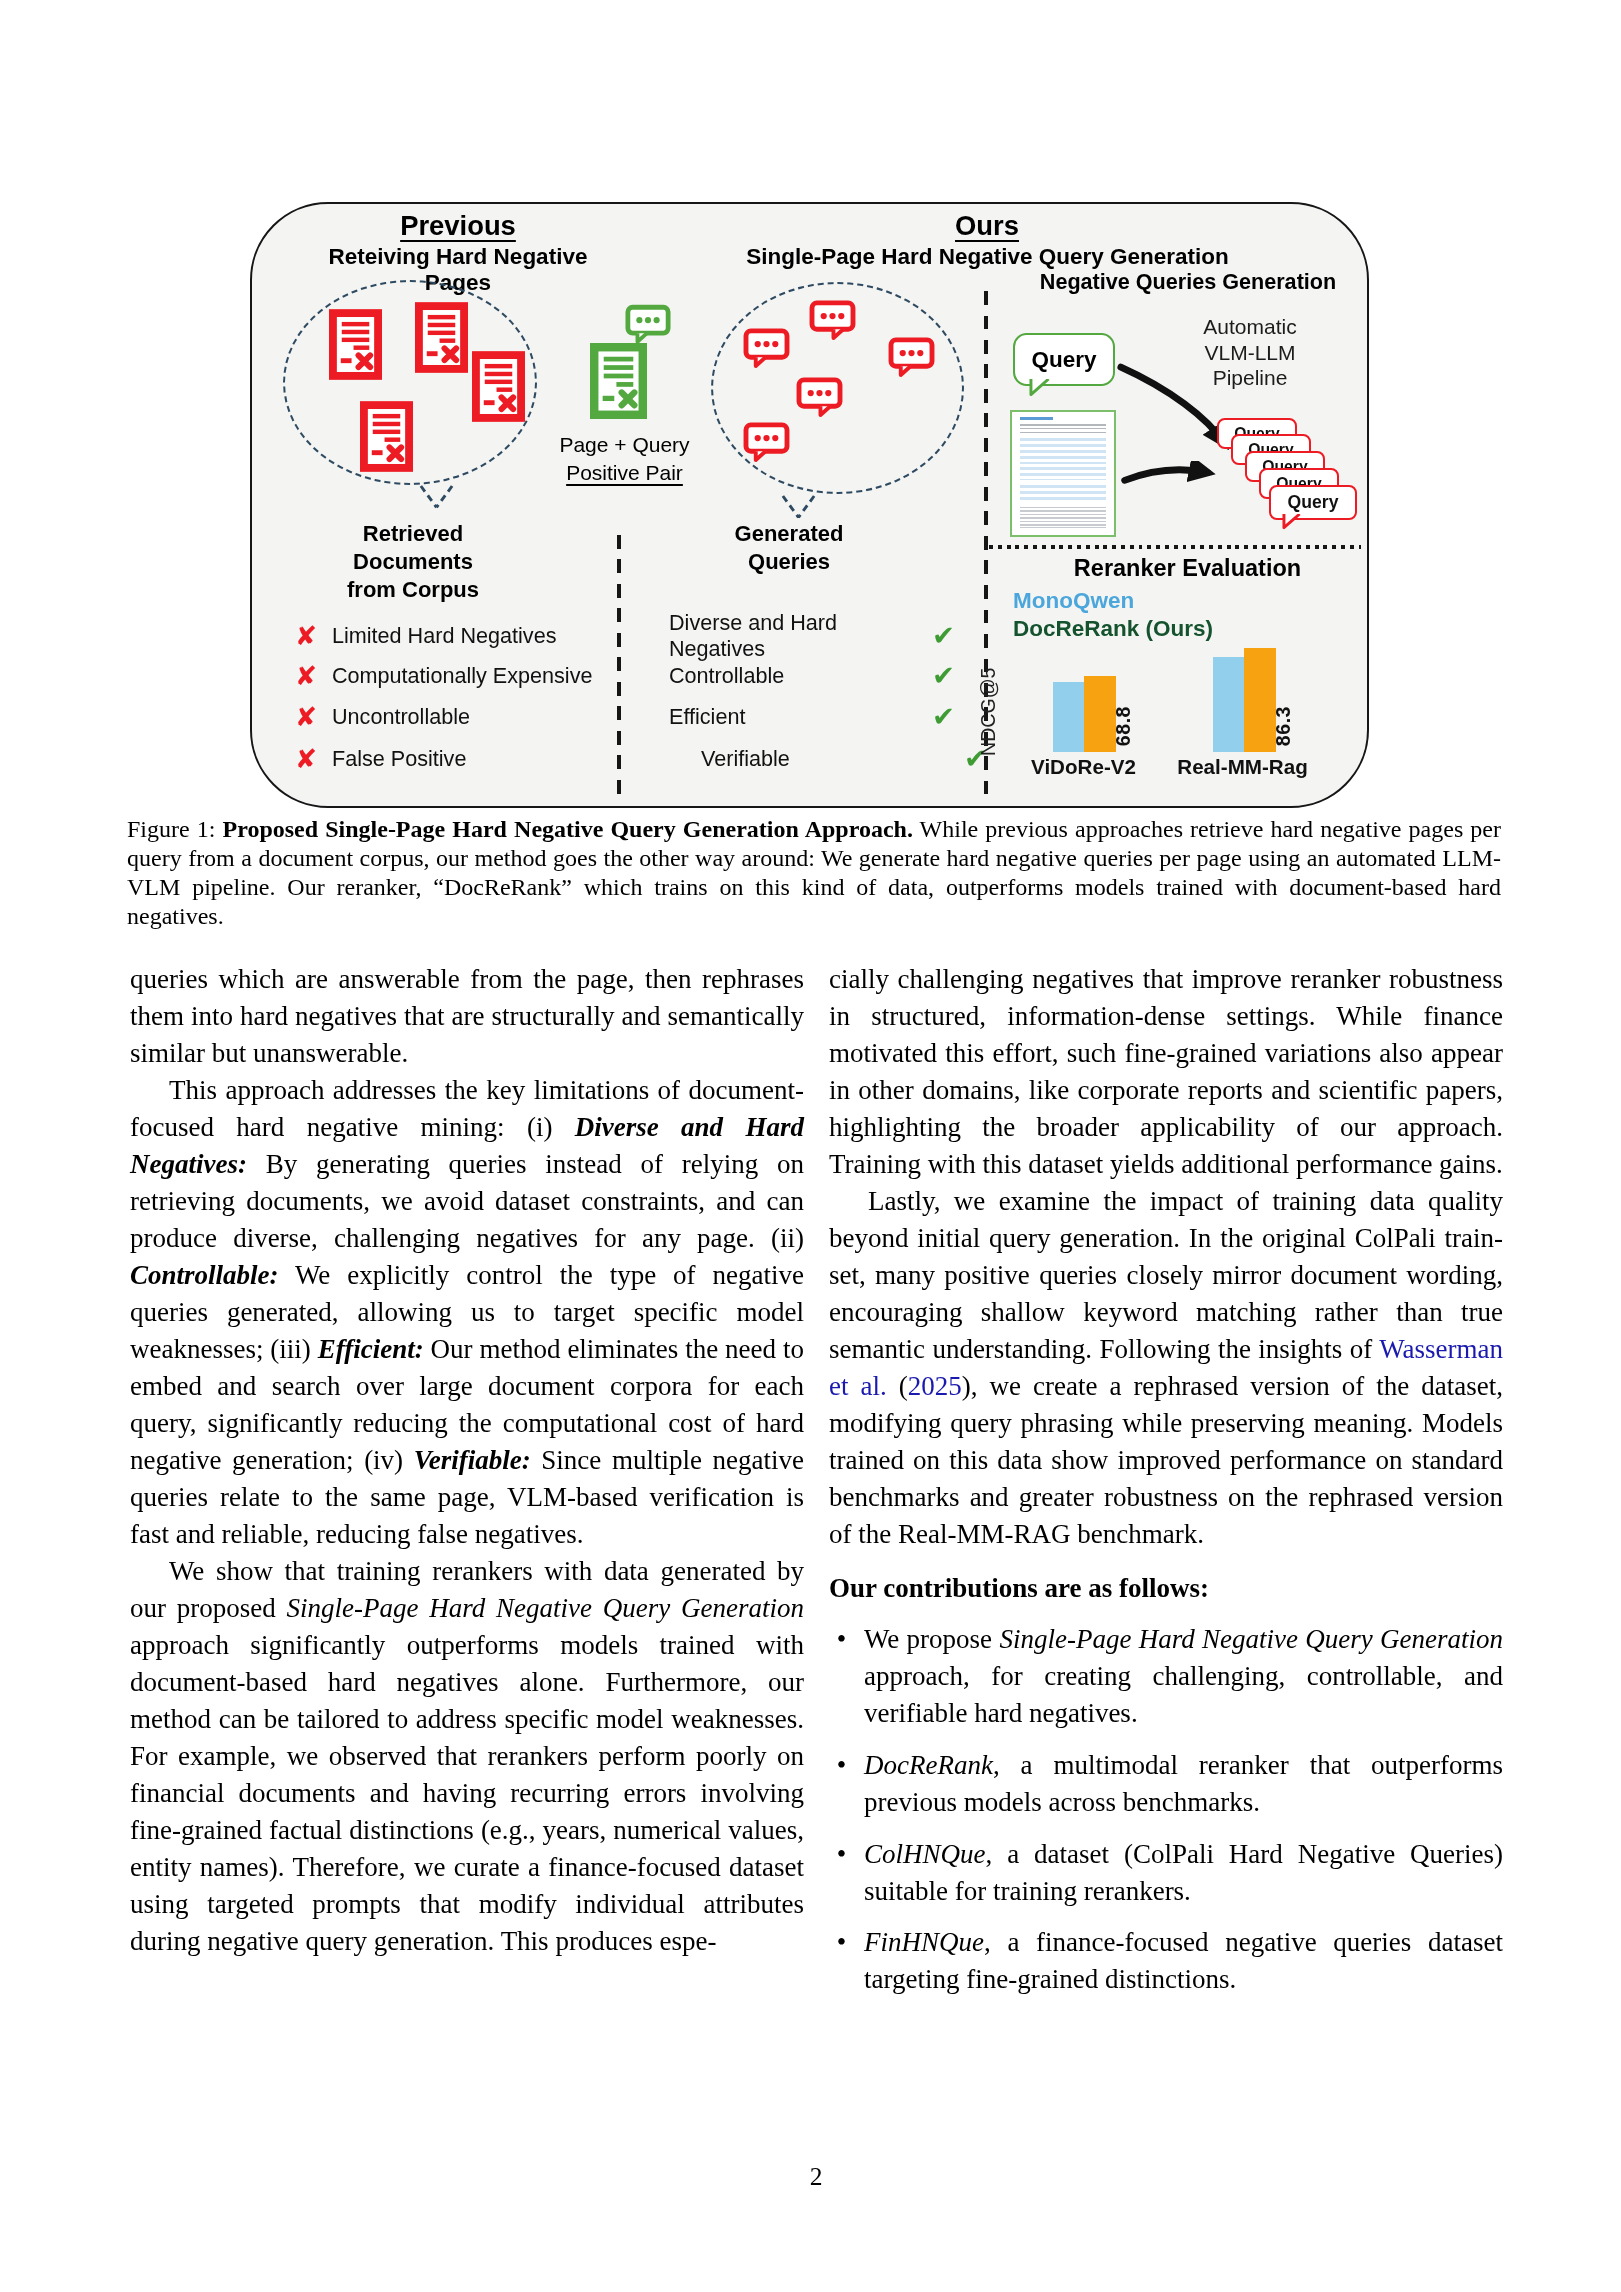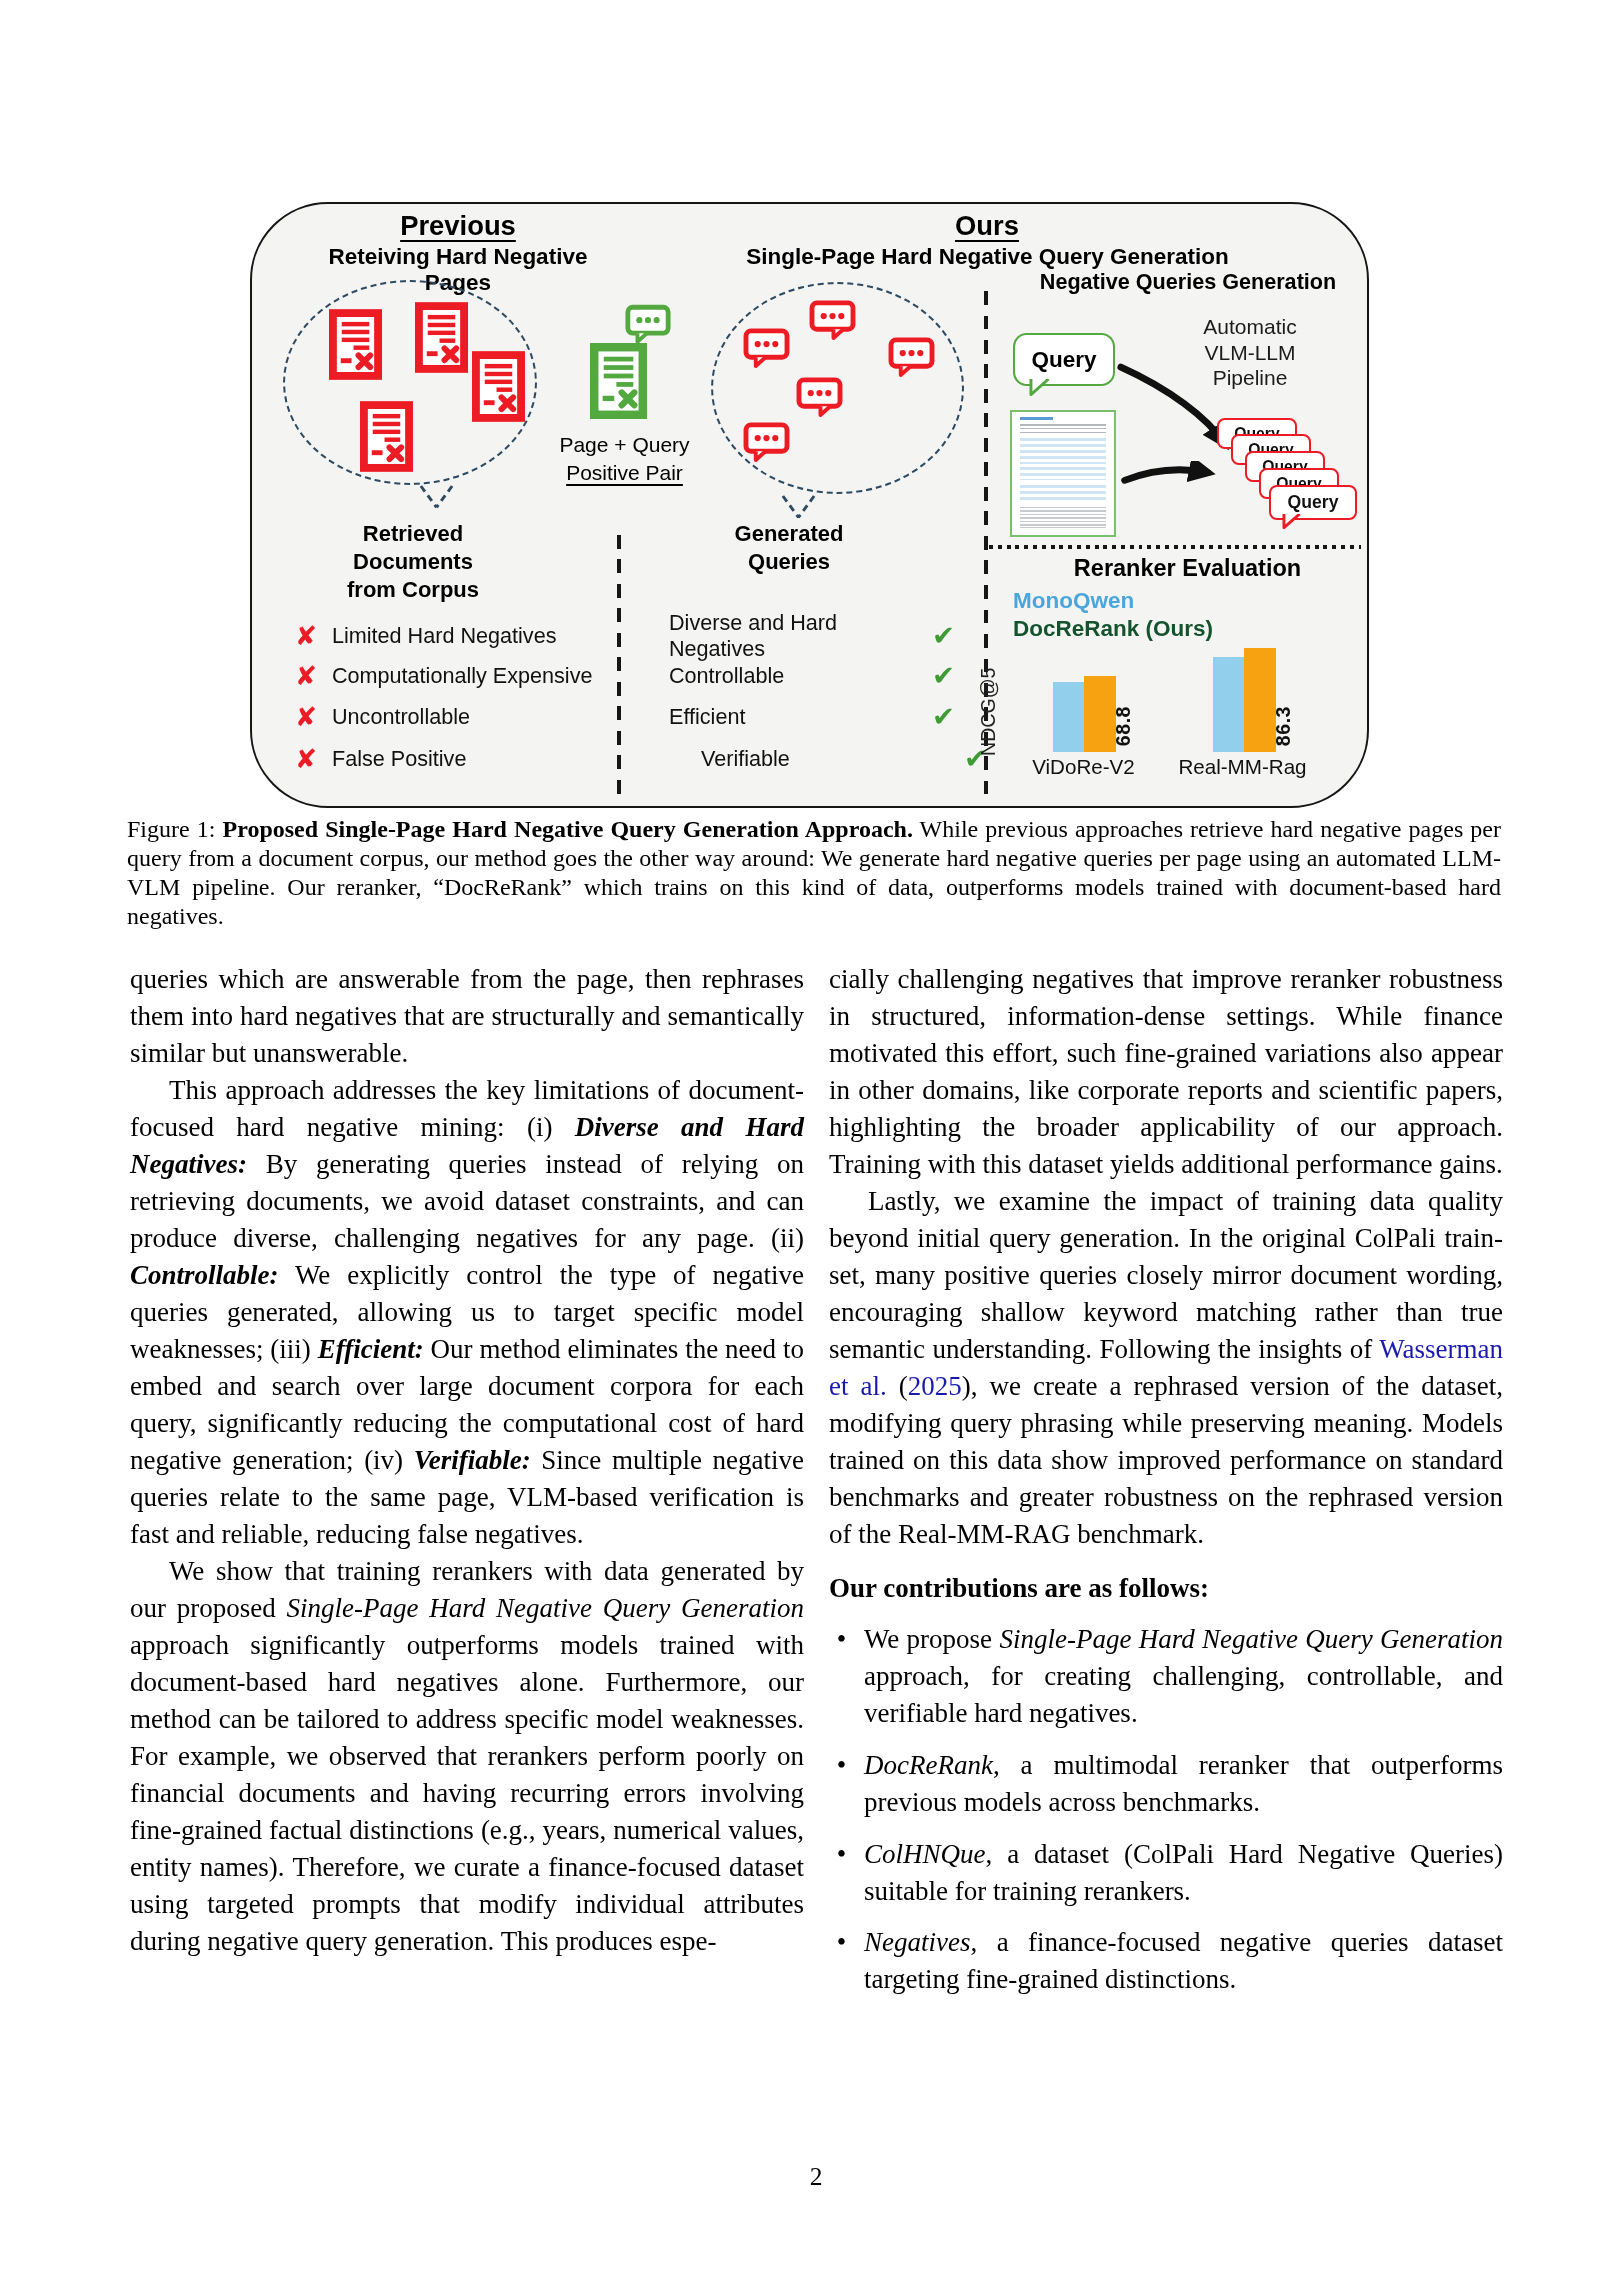--- a/index.html
+++ b/index.html
@@ -41,21 +41,21 @@
   .chip{position:absolute;width:76px;height:27.4px;background:#fff;border:2.9px solid #ED1C24;border-radius:7.8px;
     display:flex;align-items:center;justify-content:center;font-weight:700;font-size:15.7px;color:#111;}
   .chip-big{width:84px;height:31px;font-size:17.6px;}
   .eval-title{position:absolute;left:774px;top:351px;width:323px;text-align:center;font-weight:700;font-size:23.5px;}
   .legend-line{position:absolute;left:761px;font-weight:700;font-size:22.5px;}
   .ndcg{position:absolute;left:725px;top:451px;height:114px;writing-mode:vertical-rl;transform:rotate(180deg);
     font-size:19.6px;color:#222;text-align:center;}
   .bar{position:absolute;bottom:54px;}
   .bar .bval{position:absolute;bottom:5.9px;left:50%;transform:translateX(-50%) ;writing-mode:vertical-rl;
     rotate:180deg;font-weight:700;font-size:19.6px;color:#111;letter-spacing:0.5px;}
-  .cat-label{position:absolute;top:551px;width:147px;text-align:center;font-size:20.6px;color:#111;}
+  .cat-label{position:absolute;top:551px;width:147px;text-align:center;font-size:20.6px;color:#111;font-weight:bold;}
 
   
   .caption{position:absolute;left:127px;top:815px;width:1374px;font-size:24px;line-height:29px;
     text-align:justify;}
   .col{position:absolute;top:961px;width:674px;font-size:27px;line-height:37px;text-align:justify;}
   .col p{margin:0;}
   .col p.ind{text-indent:39px;}
   .contrib-head{font-weight:700;margin-top:16.7px !important;}
   .bullet{position:relative;padding-left:35px;margin-top:14.7px;}
   .bullet::before{content:"•";position:absolute;left:7.8px;top:0;}
@@ -340,18 +340,18 @@
     <p class="ind"><span class="seg-r">We show that training rerankers with data generated by our proposed </span><span class="seg-i">Single-Page Hard Negative Query Generation</span><span class="seg-r"> approach significantly outperforms models trained with document-based hard negatives alone. Furthermore, our method can be tailored to address specific model weaknesses. For example, we observed that rerankers perform poorly on financial documents and having recurring errors involving fine-grained factual distinctions (e.g., years, numerical values, entity names). Therefore, we curate a finance-focused dataset using targeted prompts that modify individual attributes during negative query generation. This produces espe-</span></p>
   </div>
 
   <div class="col" style="left:829px;">
     <p><span class="seg-r">cially challenging negatives that improve reranker robustness in structured, information-dense settings. While finance motivated this effort, such fine-grained variations also appear in other domains, like corporate reports and scientific papers, highlighting the broader applicability of our approach. Training with this dataset yields additional performance gains.</span></p>
     <p class="ind"><span class="seg-r">Lastly, we examine the impact of training data quality beyond initial query generation. In the original ColPali train-set, many positive queries closely mirror document wording, encouraging shallow keyword matching rather than true semantic understanding. Following the insights of </span><span class="seg-link">Wasserman et al.</span><span class="seg-r"> (</span><span class="seg-link">2025</span><span class="seg-r">), we create a rephrased version of the dataset, modifying query phrasing while preserving meaning.  Models trained on this data show improved performance on standard benchmarks and greater robustness on the rephrased version of the Real-MM-RAG benchmark.</span></p>
     <p class="contrib-head">Our contributions are as follows:</p>
     <div class="bullet"><span class="seg-r">We propose </span><span class="seg-i">Single-Page Hard Negative Query Generation</span><span class="seg-r"> approach, for creating challenging, controllable, and verifiable hard negatives.</span></div>
     <div class="bullet"><span class="seg-i">DocReRank</span><span class="seg-r">, a multimodal reranker that outperforms previous models across benchmarks.</span></div>
     <div class="bullet"><span class="seg-i">ColHNQue</span><span class="seg-r">, a dataset (ColPali Hard Negative Queries) suitable for training rerankers.</span></div>
-    <div class="bullet"><span class="seg-i">Negatives</span><span class="seg-r">, a finance-focused negative queries dataset targeting fine-grained distinctions.</span></div>
+    <div class="bullet"><span class="seg-i">FinHNQue</span><span class="seg-r">, a finance-focused negative queries dataset targeting fine-grained distinctions.</span></div>
   </div>
 
   <div class="page-number">2</div>
 </div>
 
 
 </body></html>

